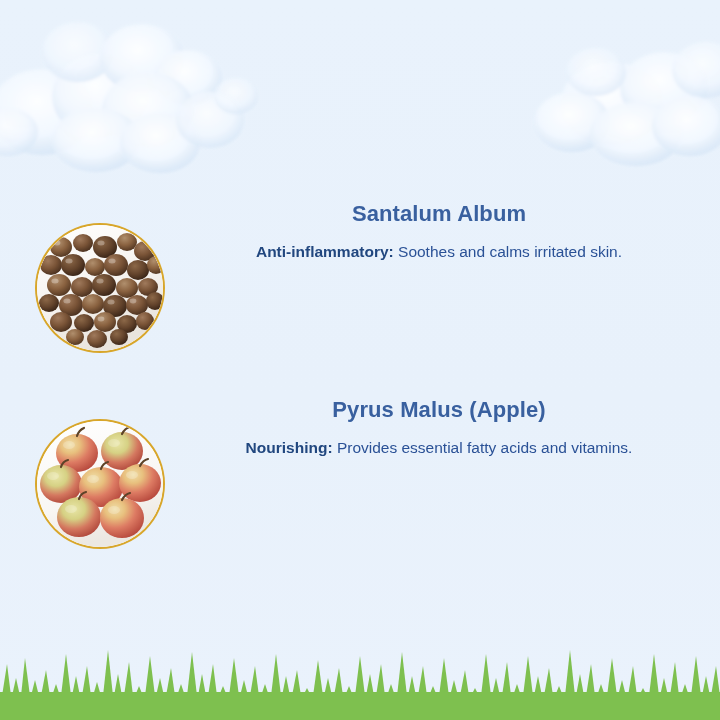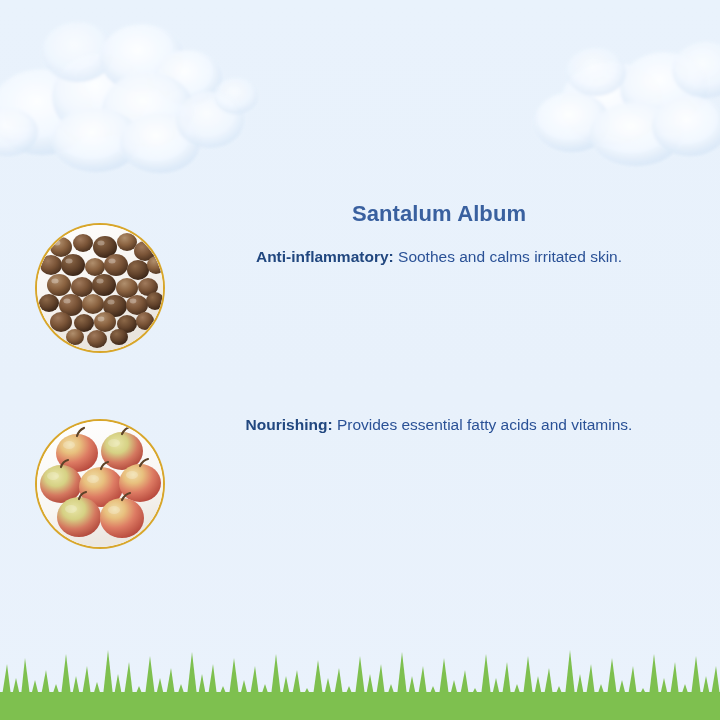--- a/index.html
+++ b/index.html
@@ -86,21 +86,21 @@
     font-size: 22px;
     font-weight: bold;
     line-height: 28px;
     margin: 0 0 11px 0;
     letter-spacing: 0.1px;
   }
   .ing-line {
     color: #2a5196;
     font-size: 15.5px;
     line-height: 26px;
-    margin: 16px;
+    margin: 8px;
   }
   .ing-line .lbl {
     font-weight: bold;
     color: #21477f;
   }
 </style>
 </head>
 <body>
 
 <div id="stage">
@@ -295,20 +295,21 @@
               <ellipse cx="95" cy="54" rx="6" ry="4"></ellipse>
               <ellipse cx="34" cy="88" rx="6" ry="4"></ellipse>
               <ellipse cx="77" cy="89" rx="6" ry="4"></ellipse>
             </g>
           </svg>
         </div>
       </div>
     </div>
 
     <div class="text-col">
+      <h2 class="ing-title">Pyrus Malus (Apple)</h2>
       <p class="ing-line">
         <span class="lbl">Nourishing:</span><span> Provides essential fatty acids and vitamins.</span>
       </p>
     </div>
   </div>
 
   <div class="grass-layer">
     <svg width="720" height="80" viewBox="0 0 720 80" preserveAspectRatio="none" xmlns="http://www.w3.org/2000/svg">
       <g fill="#7ec04f">
         <rect x="0" y="52" width="720" height="28"></rect>

